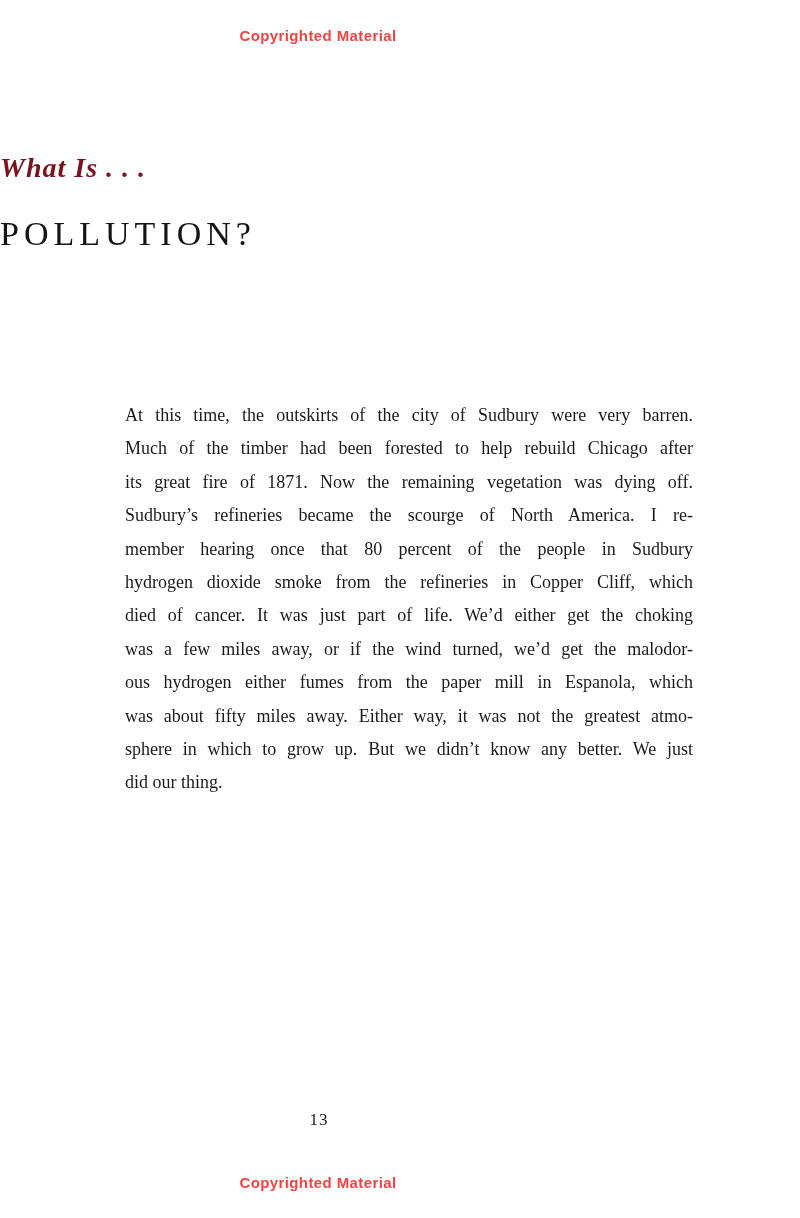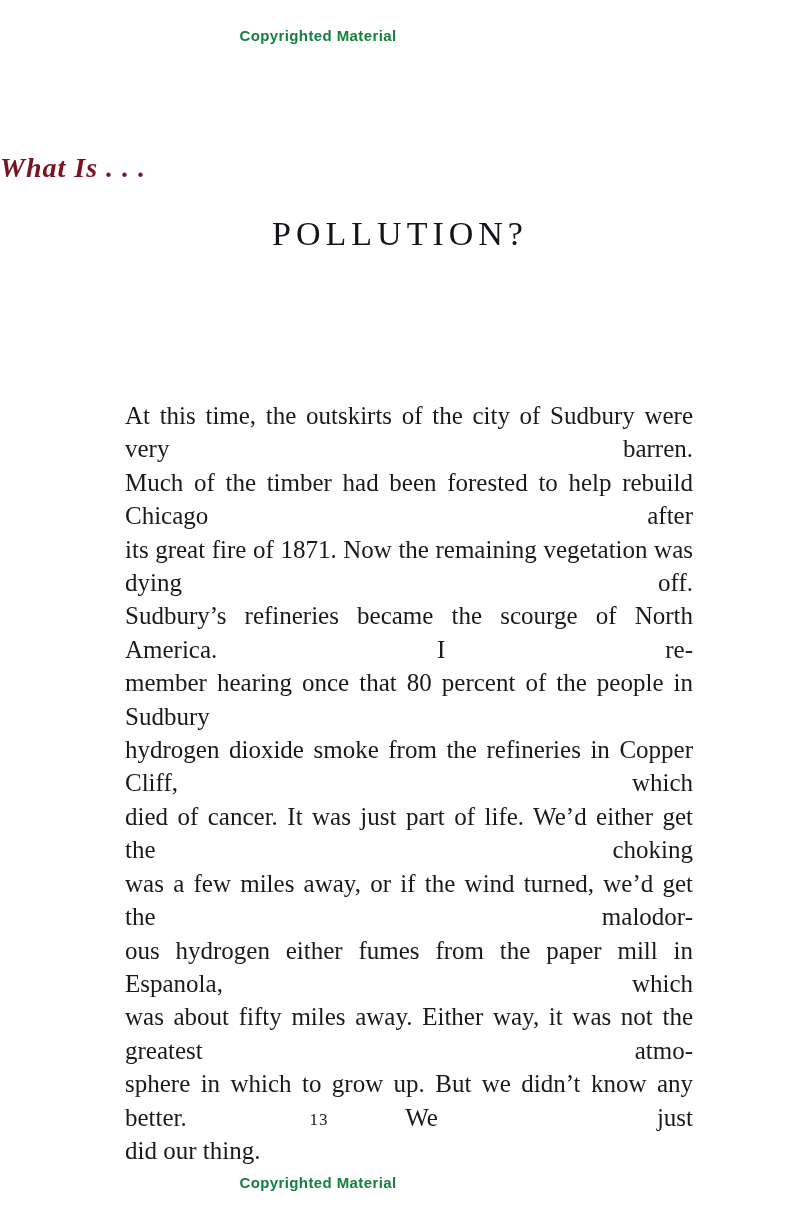--- a/index.html
+++ b/index.html
@@ -3,37 +3,37 @@
 <meta charset="utf-8">
 <style>
   html,body{margin:0;padding:0;}
   body{
     width:800px;height:1218px;position:relative;background:#ffffff;
     font-family:"Liberation Serif", serif;color:#161616;overflow:hidden;
   }
   .copyright{
     position:absolute;left:0;width:636px;text-align:center;
     font-family:"Liberation Sans", sans-serif;font-weight:bold;
-    font-size:15px;color:#15803d;letter-spacing:0.4px;
+    font-size:15px;color:#ef4444;letter-spacing:0.4px;
   }
   .copyright.top{top:27px;}
   .copyright.bottom{top:1174px;}
   .kicker{
     position:absolute;top:152px;left:0;width:800px;text-align:left;
     font-family:"Liberation Serif", serif;font-style:italic;font-weight:bold;
     font-size:28px;color:#7a1220;margin:0;letter-spacing:1px;
   }
   .title{
-    position:absolute;top:215px;left:0;width:800px;text-align:center;
+    position:absolute;top:215px;left:0;width:800px;text-align:left;
     font-family:"Liberation Serif", serif;font-weight:normal;
     font-size:34px;color:#13151a;margin:0;letter-spacing:5px;
   }
   .paragraph{
     position:absolute;top:399px;left:125px;width:568px;
-    font-size:25px;line-height:33.4px;color:#1a1a1a;
+    font-size:18px;line-height:33.4px;color:#1a1a1a;
   }
   .text-line{
     text-align:justify;
     text-align-last:justify;
     white-space:normal;
   }
   .text-line.last{text-align-last:left;}
   .page-number{
     position:absolute;top:1110px;left:0;width:638px;text-align:center;
     font-size:17px;color:#1a1a1a;letter-spacing:1px;

